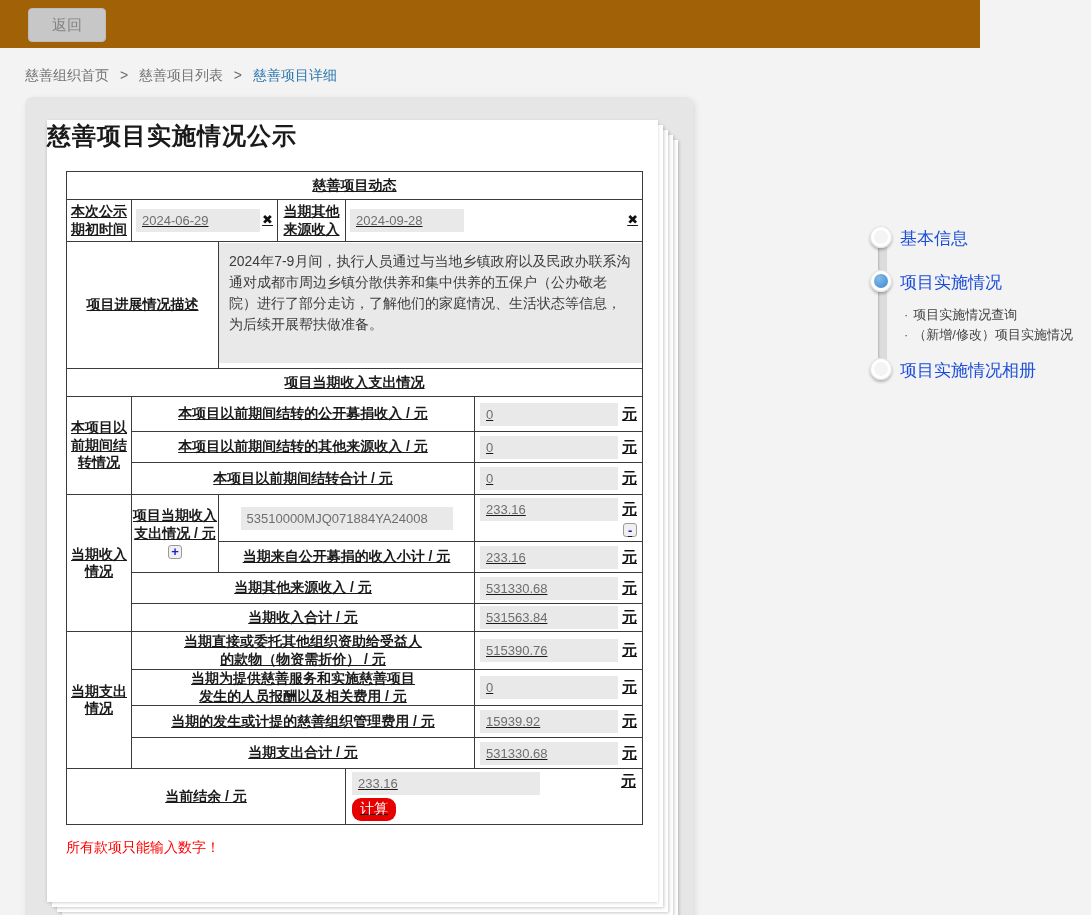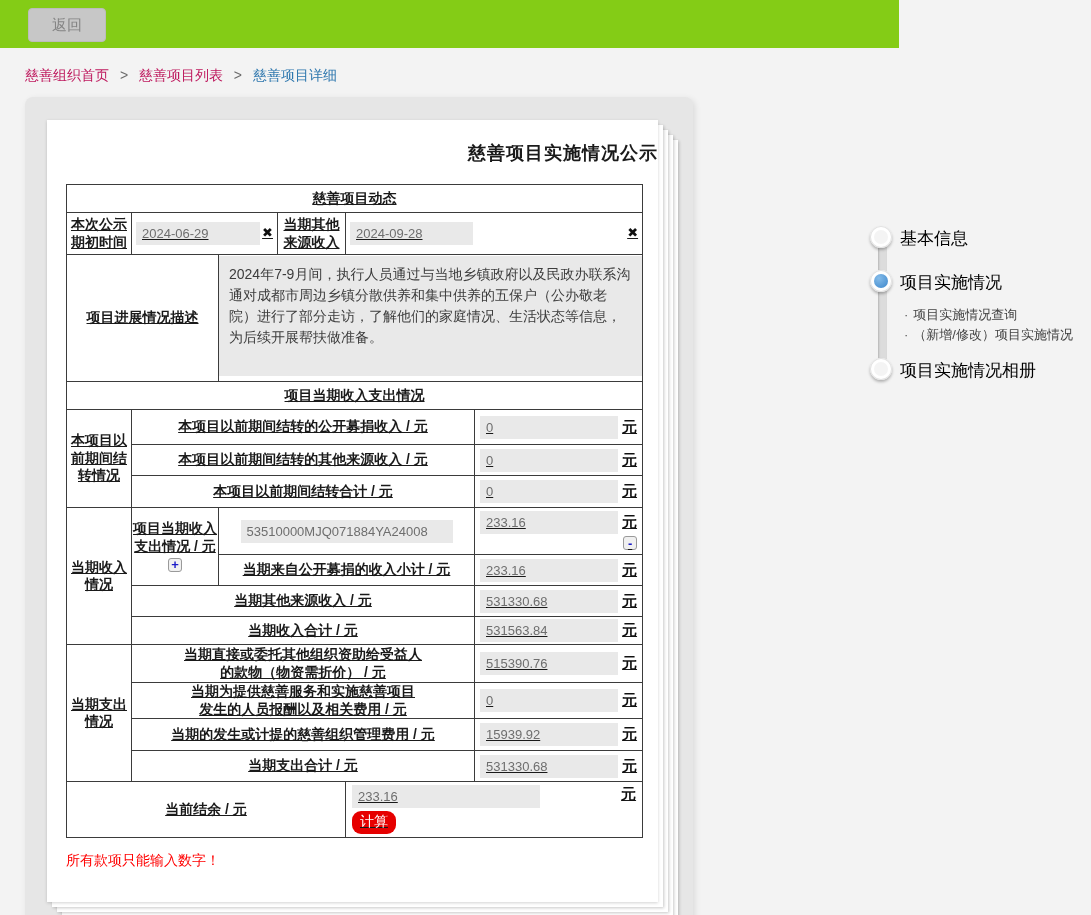--- a/index.html
+++ b/index.html
@@ -1,44 +1,44 @@
 <!DOCTYPE html>
 <html><head>
 <meta charset="utf-8">
 <style>
   * { margin:0; padding:0; box-sizing:border-box; }
   html,body { width:1091px; height:915px; overflow:hidden;
     font-family:"Liberation Sans","DejaVu Sans",sans-serif; background:#f3f3f3; }
 
   
-  .topbar { position:absolute; left:0; top:0; width:899px; height:48px; background:#84cc16; }
+  .topbar { position:absolute; left:0; top:0; width:980px; height:48px; background:#a16207; }
   .back-btn { position:absolute; left:28px; top:8px; width:78px; height:34px;
     background:#c7c7c7; border:1px solid #bcbcbc; border-radius:4px;
     color:#848484; font-size:15px; cursor:pointer;
     font-family:"Liberation Sans","DejaVu Sans",sans-serif; }
 
   
   .breadcrumb { position:absolute; left:25px; top:67px; font-size:14px; color:#4a4a4a; }
   .breadcrumb .sep { color:#6b6b6b; margin:0 7px; }
-  .crumb { color:#be185d; text-decoration:none; }
+  .crumb { color:#737373; text-decoration:none; }
   .crumb.current { color:#2e77ae; }
 
   
   .panel { position:absolute; left:25px; top:97px; width:668px; height:845px;
     background:#e6e6e6; border-radius:8px; box-shadow:2px 2px 6px rgba(0,0,0,0.10); }
   .sheet { position:absolute; width:611px; height:782px; background:#fff;
     box-shadow:1px 1px 3px rgba(0,0,0,0.22); }
   .sheet.s1 { left:52px; top:125px; }
   .sheet.s2 { left:57px; top:130px; }
   .sheet.s3 { left:62px; top:135px; }
   .sheet.s4 { left:67px; top:140px; }
   .card { position:absolute; left:47px; top:120px; width:611px; height:782px;
     background:#fff; box-shadow:0 1px 3px rgba(0,0,0,0.18); }
 
-  .page-title { margin-top:21px; text-align:right; font-size:18px; font-weight:700;
+  .page-title { text-align:left; font-size:24px; font-weight:700;
     color:#1a1a1a; letter-spacing:1px; }
 
   
   table.form { border-collapse:collapse; table-layout:fixed; width:576px;
     margin:19px 0 0 19px; }
   table.form td { border:1px solid #3b3b3b; padding:0; text-align:center;
     vertical-align:middle; font-size:14px; font-weight:700; color:#1a1a1a;
     word-break:break-all; line-height:1.25;text-decoration:underline; }
   td.sec-header { font-size:15px; }
   td.grp { padding:0 2px; }
@@ -83,21 +83,21 @@
   .stepper { position:absolute; left:868px; top:222px; width:223px; height:170px; }
   .track { position:absolute; left:10px; top:14px; width:9px; height:130px;
     background:#dcdcdc; border-radius:5px; box-shadow:inset 1px 1px 2px rgba(0,0,0,0.18); }
   .step-circle { position:absolute; left:2px; width:22px; height:22px; border-radius:50%;
     background:#fff; box-shadow:0 2px 3px rgba(0,0,0,0.28), inset 0 0 0 1px #e3e3e3;
     cursor:pointer; }
   .step-circle::after { content:''; position:absolute; inset:4px; border-radius:50%;
     background:#f4f4f4; }
   .step-circle.active::after { background:radial-gradient(circle at 35% 30%, #85bce9, #3d87cc); }
   .sc1 { top:4px; } .sc2 { top:48px; } .sc3 { top:136px; }
-  .step-label { position:absolute; left:32px; font-size:17px; color:#000000; cursor:pointer; white-space:nowrap; }
+  .step-label { position:absolute; left:32px; font-size:17px; color:#1d4ed8; cursor:pointer; white-space:nowrap; }
   .sl1 { top:5px; } .sl2 { top:49px; } .sl3 { top:137px; }
   .substep { position:absolute; left:36px; font-size:13px; color:#434343; cursor:pointer; white-space:nowrap; }
   .ss1 { top:84px; } .ss2 { top:104px; }
   .substep .bullet { margin-right:5px; color:#555; }
 </style>
 </head>
 <body>
 
 <div class="topbar">
   <button class="back-btn">返回</button>
@@ -139,21 +139,21 @@
       <td>本次公示期初时间</td>
       <td colspan="2">
         <div class="datecell">
           <input class="ginput" style="width: 124px;" readonly="" value="2024-06-29">
           <span class="x-icon">✖</span>
         </div>
       </td>
       <td>当期其他来源收入</td>
       <td colspan="2">
         <div class="datecell">
-          <input class="ginput" style="width: 123px;" readonly="" value="2024-09-28">
+          <input class="ginput" style="width: 114px;" readonly="" value="2024-09-28">
           <span class="x-icon">✖</span>
         </div>
       </td>
     </tr>
 
     <tr style="height:127px">
       <td colspan="2">项目进展情况描述</td>
       <td colspan="4" class="desc-cell">
         <textarea class="desc-area" readonly="" style="">2024年7-9月间，执行人员通过与当地乡镇政府以及民政办联系沟通对成都市周边乡镇分散供养和集中供养的五保户（公办敬老院）进行了部分走访，了解他们的家庭情况、生活状态等信息，为后续开展帮扶做准备。</textarea>
       </td>

